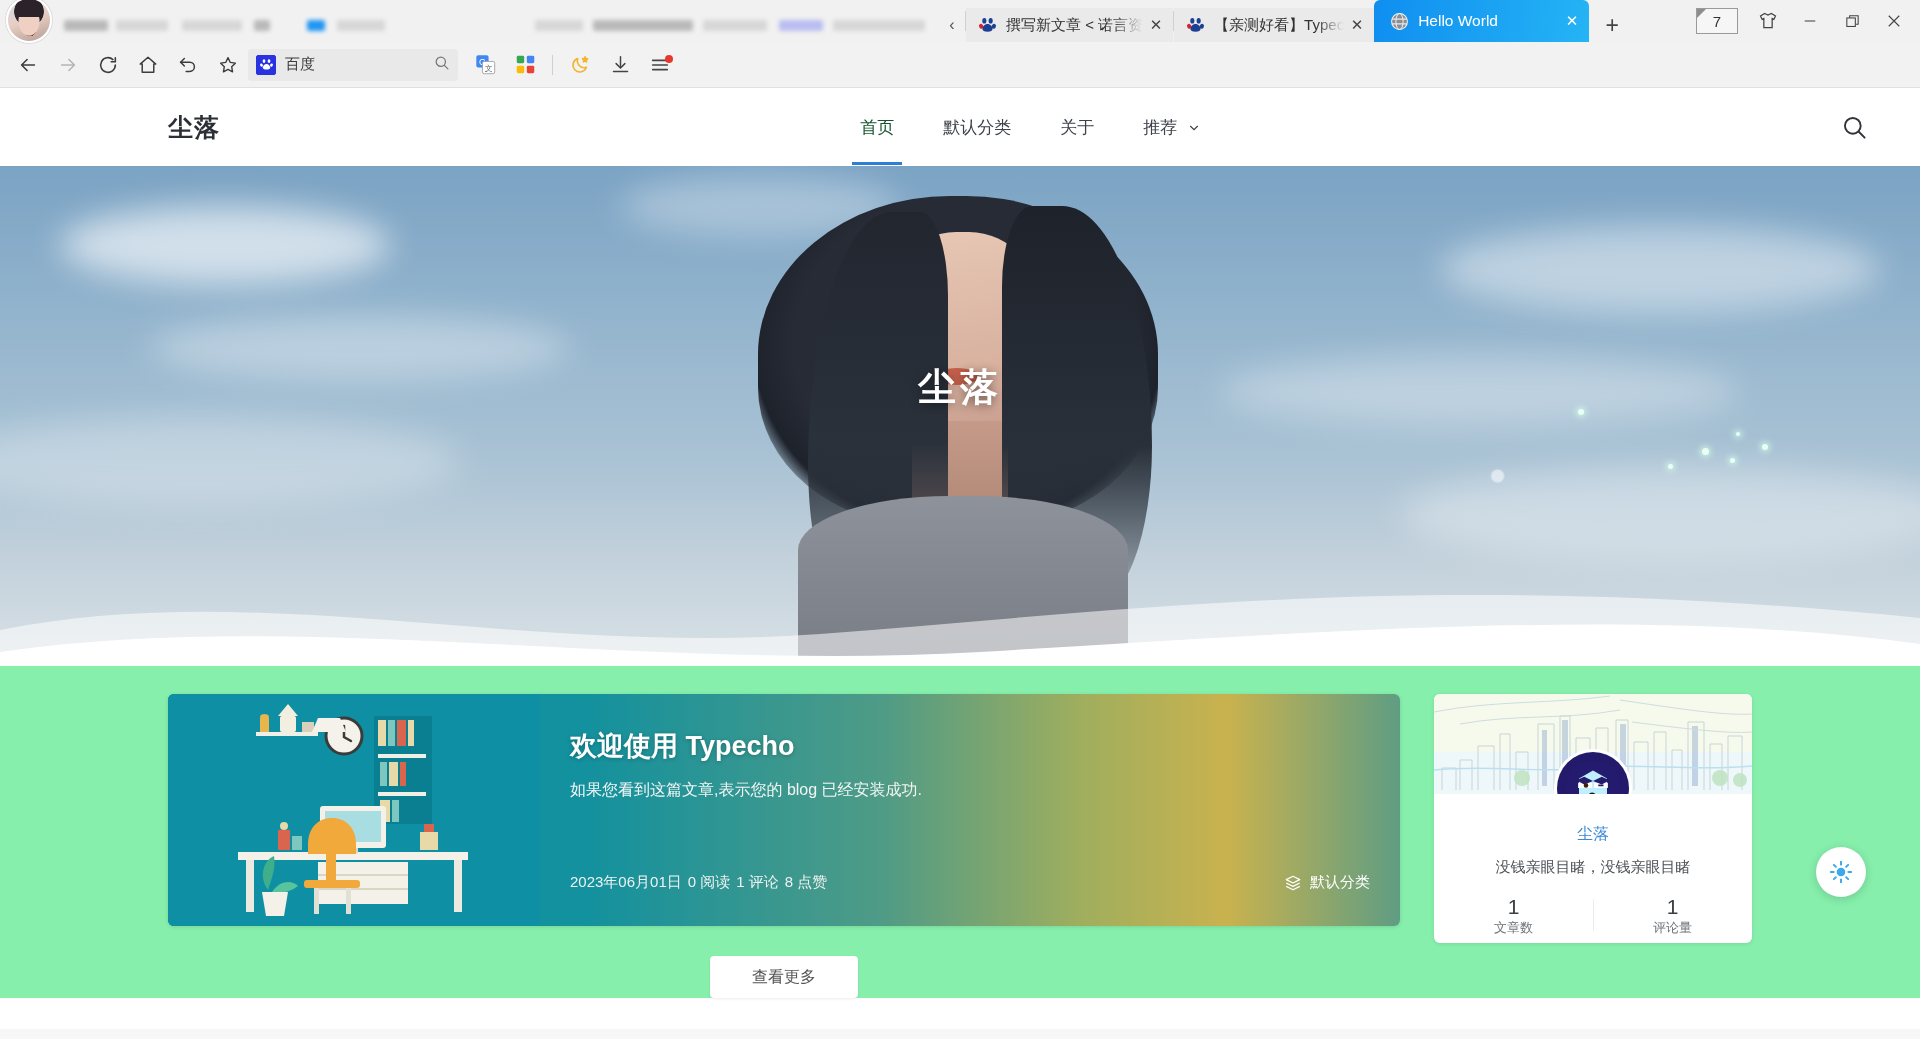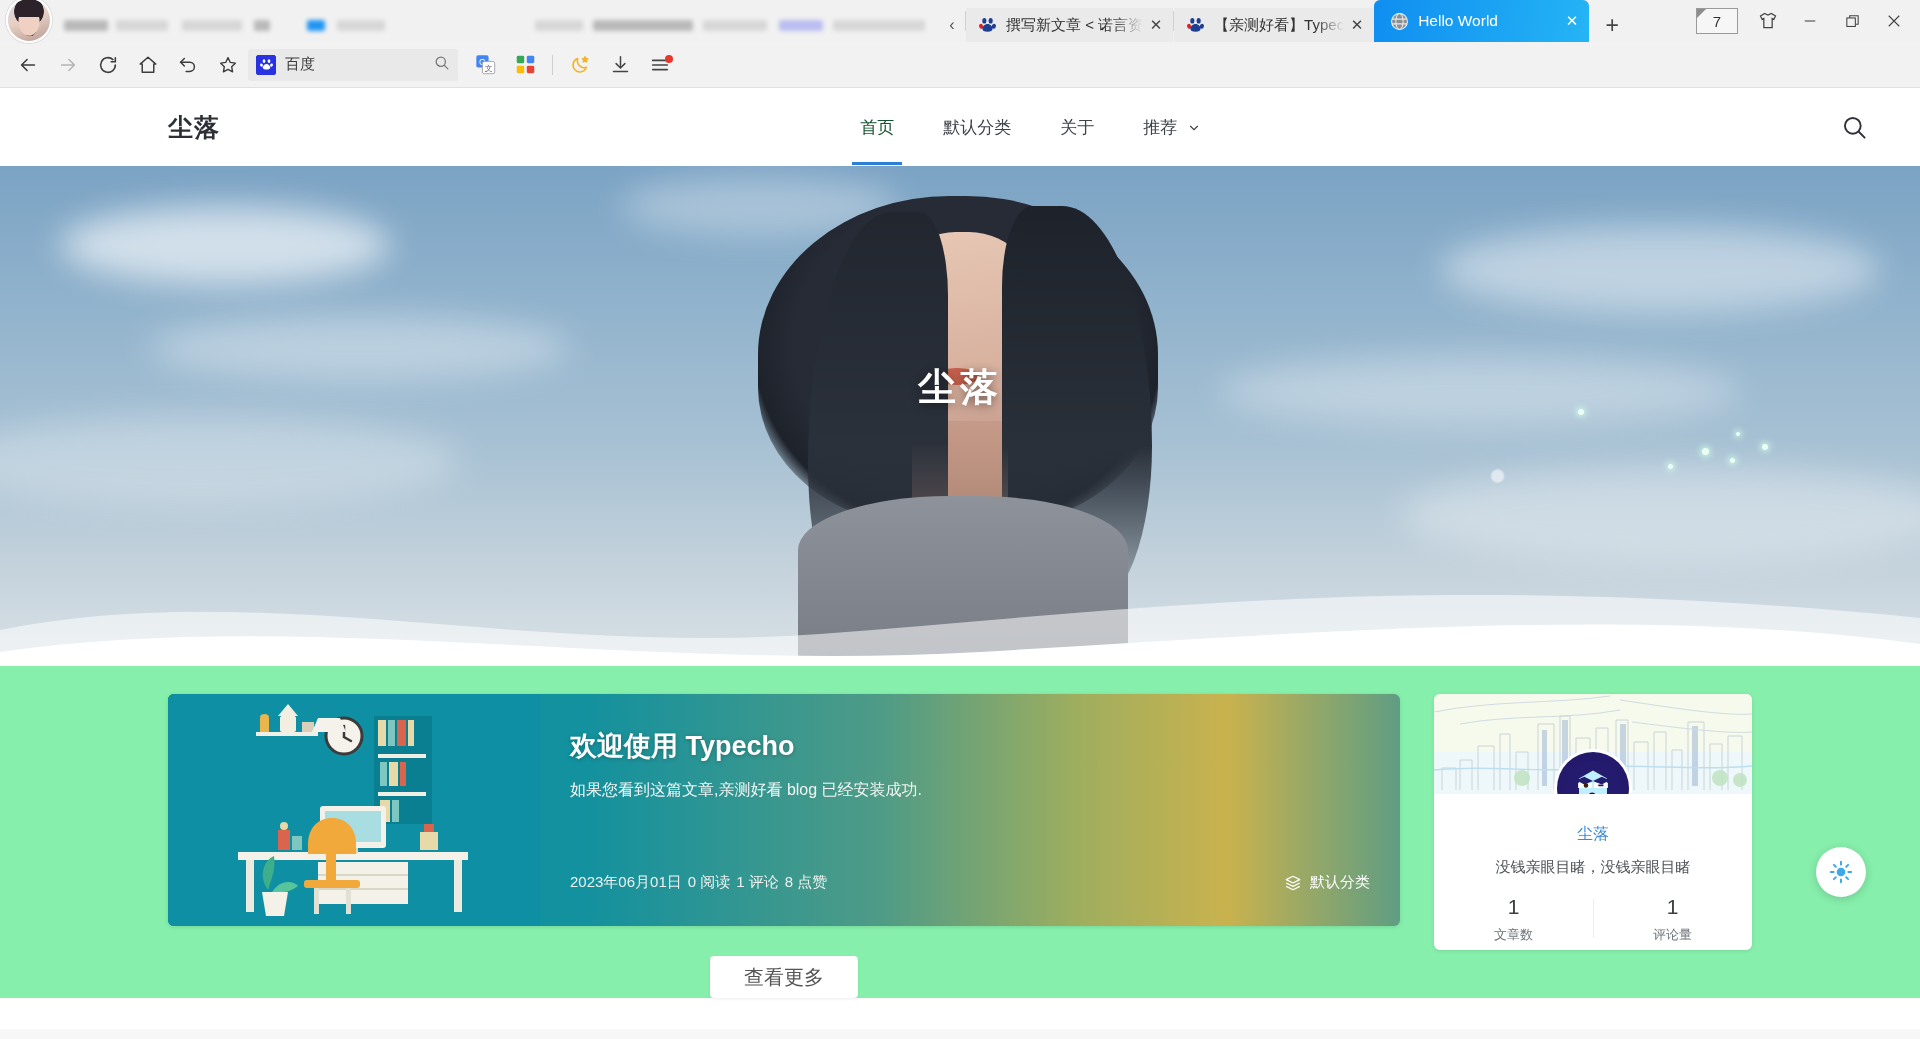--- a/index.html
+++ b/index.html
@@ -240,39 +240,39 @@
     display:flex; gap: 6px;
   }
   .post-cat {
     position:absolute; right: 30px; bottom: 34px; font-size: 15px; color:#fff;
     display:flex; align-items:center; gap: 8px;
   }
   .more-btn-wrap { display:flex; justify-content:center; margin-top: 30px; }
   .more-btn {
     width: 148px; height: 42px; background:#fff; border-radius: 4px;
     display:flex; align-items:center; justify-content:center;
-    font-size: 20px; color:#555; box-shadow: 0 1px 3px rgba(0,0,0,.08);
+    font-size: 16px; color:#555; box-shadow: 0 1px 3px rgba(0,0,0,.08);
   }
 
   .side-col { width: 318px; flex: 0 0 318px; }
   .profile-card { background:#fff; border-radius: 6px; overflow:hidden; box-shadow: 0 1px 4px rgba(0,0,0,.10); }
   .profile-banner { height: 100px; position:relative; background: linear-gradient(180deg,#f3f7e8 0%, #eef6fb 100%); overflow:hidden; }
   .profile-avatar {
     position:absolute; left: 50%; transform: translateX(-50%); top: 58px;
     width: 72px; height: 72px; border-radius: 50%; background:#231a6b;
     display:flex; align-items:center; justify-content:center; z-index: 4;
     box-shadow: 0 0 0 3px #fff;
   }
   .profile-name { text-align:center; margin-top: 30px; font-size: 16px; color:#3b8ad9; }
   .profile-motto { text-align:center; margin-top: 13px; font-size: 15px; color:#4d5156; }
   .profile-stats { display:flex; margin: 18px 0 0 0; padding-bottom: 6px; }
   .stat { flex:1 1 50%; text-align:center; position:relative; }
   .stat + .stat::before { content:""; position:absolute; left:0; top: 4px; bottom: 6px; width:1px; background:#ececec; }
   .stat .num { font-size: 21px; color:#3a3f45; }
-  .stat .lbl { font-size: 13px; color:#6d7378; margin-top: 7px; }
+  .stat .lbl { font-size: 13px; color:#6d7378; }
 
   .theme-fab {
     position:absolute; right: 54px; bottom: 142px;
     width: 50px; height: 50px; border-radius:50%; background:#fff;
     box-shadow: 0 2px 10px rgba(0,0,0,.16);
     display:flex; align-items:center; justify-content:center; z-index: 30;
   }
   .taskbar-peek{
     position:absolute; left:0; bottom:0; width:100%; height:10px; background:#f7f7f7;
   }
@@ -599,21 +599,21 @@
 
               <rect x="110" y="136" width="12" height="20" fill="#d9654f"></rect>
               <rect x="124" y="142" width="10" height="14" fill="#7ec7c0"></rect>
               <circle cx="116" cy="132" r="4" fill="#e7d9a8"></circle>
               <rect x="252" y="138" width="18" height="18" fill="#e7d9a8"></rect>
               <rect x="256" y="130" width="10" height="8" fill="#d9654f"></rect>
             </svg>
           </div>
           <div class="post-body">
             <div class="post-title">欢迎使用 Typecho</div>
-            <div class="post-excerpt">如果您看到这篇文章,亲测好看 blog 已经安装成功.</div>
+            <div class="post-excerpt">如果您看到这篇文章,表示您的 blog 已经安装成功.</div>
             <div class="post-meta">
               <span>2023年06月01日</span>
               <span>0 阅读</span>
               <span>1 评论</span>
               <span>8 点赞</span>
             </div>
             <div class="post-cat">
               <svg width="18" height="18" viewBox="0 0 24 24" fill="none" stroke="#ffffff" stroke-width="1.6" stroke-linejoin="round">
                 <path d="M12 3l9 4.5-9 4.5-9-4.5z"></path>
                   <path d="M3 12l9 4.5 9-4.5"></path>

